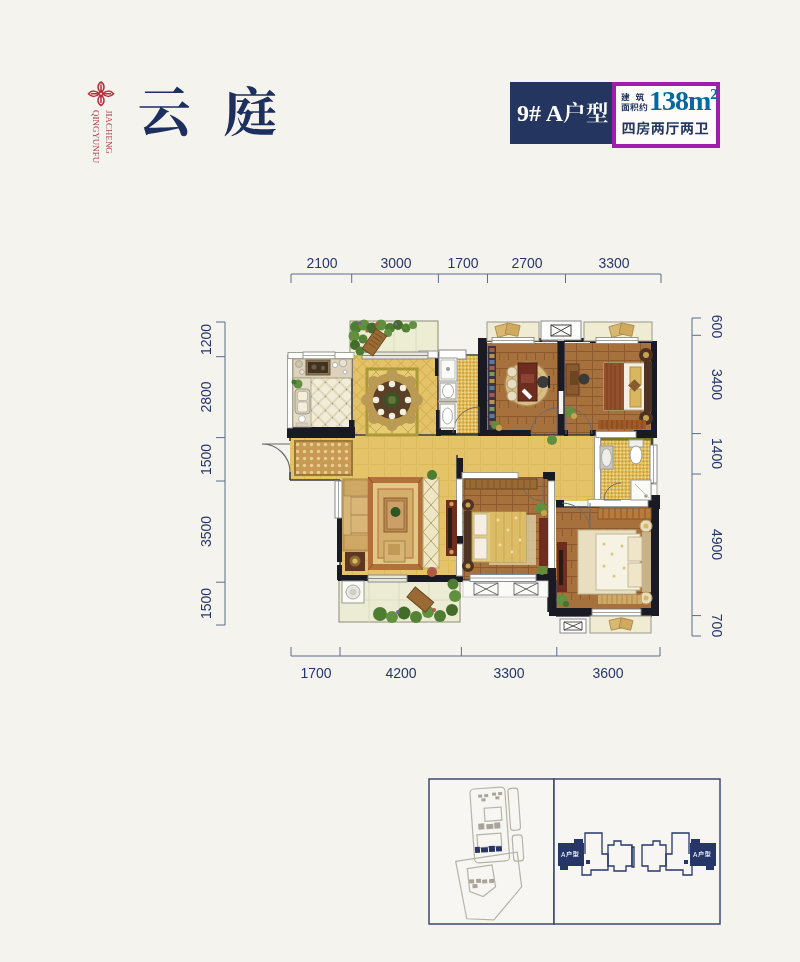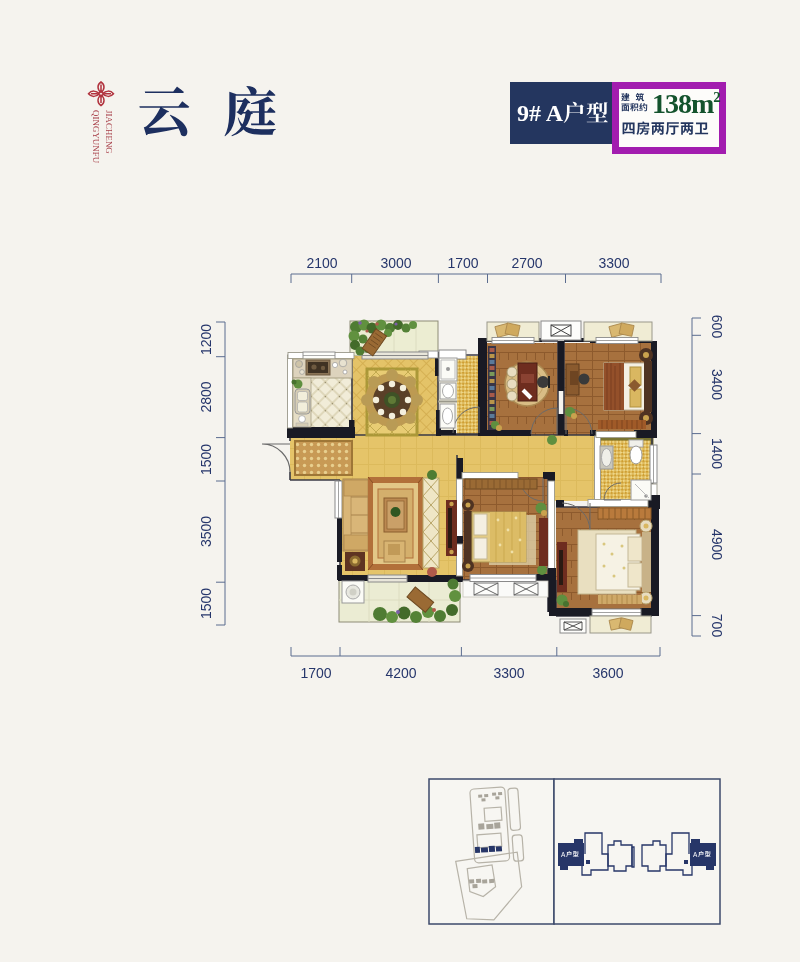--- a/index.html
+++ b/index.html
@@ -23,21 +23,21 @@
 </div>
 
 <div class="abs" style="left:114px;top:110px;transform:rotate(90deg);transform-origin:0 0;font-family:'Liberation Serif',serif;font-size:8.8px;letter-spacing:0.1px;color:#a8404a;white-space:nowrap;">JIACHENG</div>
 
 <div class="abs" style="left:101px;top:110px;transform:rotate(90deg);transform-origin:0 0;font-family:'Liberation Serif',serif;font-size:8.8px;letter-spacing:0.1px;color:#a8404a;white-space:nowrap;">QINGYUNFU</div>
 
 <div class="abs" style="left:139px;top:72px;font-family:'Liberation Serif',serif;font-weight:bold;font-size:59px;color:#1d2f5f;letter-spacing:37px;white-space:nowrap;"></div>
 
 <div class="abs" style="left:510px;top:82px;width:102px;height:62px;background:#24365f;color:#fff;font-family:'Liberation Serif',serif;font-weight:bold;font-size:21px;text-align:center;line-height:64px;"></div>
 
-<div class="abs" style="left:612px;top:82px;width:100px;height:58px;background:#fdfcfa;border:7px solid #a21caf;color:#14532d;">
+<div class="abs" style="left:612px;top:82px;width:100px;height:58px;background:#fdfcfa;border:4px solid #a21caf;color:#0369a1;">
   <div class="abs" style="left:6px;top:9px;font-size:9px;font-weight:bold;line-height:9.5px;letter-spacing:1.5px;"></div>
   <div class="abs" style="left:33px;top:-1px;font-family:'Liberation Serif',serif;font-weight:bold;font-size:28px;letter-spacing:-1px;">138m<span style="font-size:15px;vertical-align:11px;">2</span></div>
   <div class="abs" style="left:0;top:36px;width:100px;text-align:center;font-weight:bold;font-size:14.5px;"></div>
 </div>
 
 <svg class="abs" style="left:0;top:0;" width="800" height="962" viewBox="0 0 800 962">
 <defs>
 <path id="gs4e91" d="M590 375Q586 366 570 361Q554 357 529 366L561 373Q533 335 488 291Q443 246 389 200Q336 155 279 115Q223 76 172 48L171 61H233Q227 1 207 -31Q188 -64 163 -72L118 79Q118 79 126 81Q134 83 145 87Q155 90 161 95Q195 118 235 162Q275 206 314 259Q353 313 383 366Q414 419 430 460ZM145 71Q188 70 260 71Q332 72 424 75Q517 78 622 81Q727 85 835 89L836 73Q733 48 565 16Q396 -16 177 -51ZM739 839Q739 839 753 829Q766 819 786 803Q807 788 829 770Q851 752 869 736Q865 720 840 720H144L136 749H668ZM837 566Q837 566 851 556Q864 546 885 529Q905 513 928 495Q951 477 969 461Q965 445 941 445H43L35 473H765ZM613 314Q706 275 769 231Q831 187 868 142Q905 97 919 56Q934 15 931 -18Q929 -50 913 -69Q897 -87 871 -88Q845 -88 815 -65Q803 -18 780 31Q758 81 729 129Q700 178 668 223Q635 268 603 307Z"></path>
 <path id="gs5ead" d="M433 851Q504 848 545 830Q587 813 604 789Q621 765 620 742Q618 718 603 701Q588 685 563 682Q539 679 510 697Q505 724 491 751Q478 778 460 802Q443 827 426 845ZM109 707V745L245 697H227V441Q227 378 222 307Q217 237 198 166Q180 96 140 29Q99 -37 29 -91L19 -83Q62 -6 81 82Q100 170 104 262Q109 353 109 441V697ZM860 780Q860 780 871 771Q882 762 900 747Q917 732 937 716Q956 699 971 684Q967 668 944 668H178V697H798ZM465 545Q454 520 434 481Q414 442 393 402Q372 363 357 336H364L329 302L238 363Q248 372 265 380Q282 388 297 390L261 360Q273 380 288 409Q304 438 320 470Q336 502 349 532Q363 562 370 582ZM358 582 407 631 503 543Q495 534 475 530Q455 526 431 527Q407 527 383 531L370 582ZM871 459Q871 459 881 450Q892 440 908 426Q924 412 941 396Q959 380 972 365Q968 349 946 349H516L508 378H814ZM474 364V336H313V364ZM867 221Q867 221 884 207Q900 193 923 173Q946 153 964 135Q960 119 938 119H520L512 148H813ZM931 562Q915 547 874 563Q829 552 769 541Q709 531 644 524Q578 517 514 514L511 529Q567 544 628 565Q689 586 742 610Q796 634 831 654ZM277 261Q304 191 341 148Q379 106 430 83Q482 60 551 52Q619 44 708 44Q731 44 766 44Q801 44 840 44Q879 44 915 45Q951 45 976 46V33Q947 27 933 0Q919 -27 919 -60Q900 -60 872 -60Q844 -60 812 -60Q780 -60 751 -60Q722 -60 703 -60Q609 -60 538 -47Q467 -33 415 1Q363 35 326 97Q290 159 267 256ZM405 364 457 417 551 337Q543 326 514 323Q495 230 455 150Q415 71 343 10Q272 -52 156 -90L149 -76Q239 -29 294 37Q348 104 376 187Q405 270 415 364ZM768 130Q767 130 745 130Q722 130 681 130H663V556L768 585ZM415 582V553H256L247 582Z"></path>
 <path id="gs6237" d="M435 855Q503 849 543 830Q583 811 599 787Q616 763 614 740Q612 717 597 701Q581 685 557 682Q533 679 506 697Q500 724 487 752Q474 779 458 805Q442 830 427 849ZM824 404V376H247V404ZM176 688V725L310 678H292V492Q292 440 288 380Q284 320 270 257Q257 194 230 132Q203 70 157 14Q111 -42 42 -89L32 -80Q80 -16 109 56Q138 127 152 201Q167 276 171 349Q176 422 176 491V678ZM818 678V649H249V678ZM755 678 809 737 923 651Q919 645 908 639Q898 634 884 631V338Q884 335 867 327Q850 319 827 312Q805 306 784 306H764V678Z"></path>

